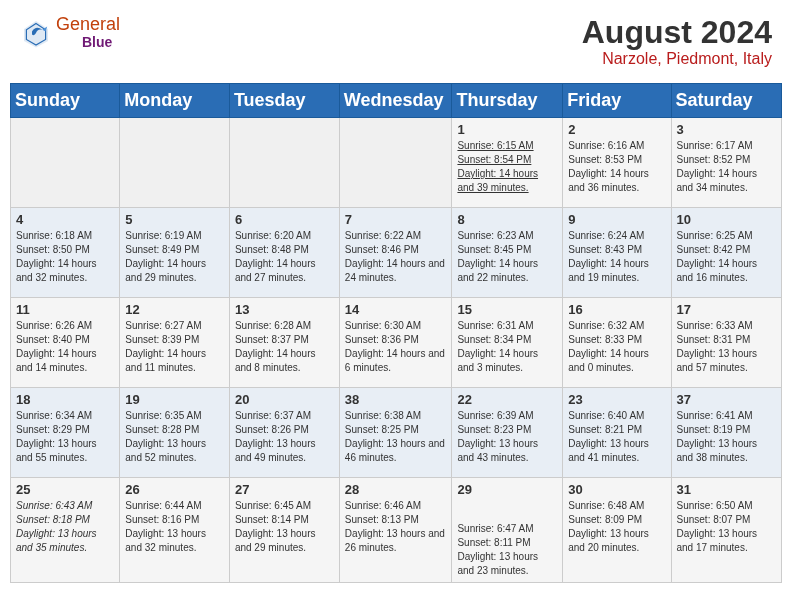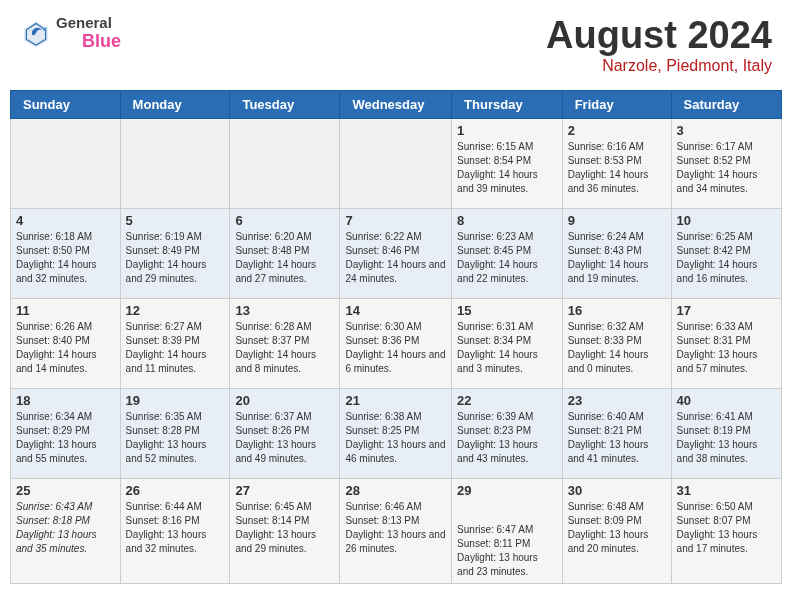--- a/index.html
+++ b/index.html
@@ -21,60 +21,60 @@
       display: flex;
       align-items: center;
       gap: 4px;
     }
     .logo-text {
       display: flex;
       flex-direction: column;
       line-height: 1.1;
     }
     .logo-general {
-      font-size: 15px;
+      font-size: 18px;
+      font-weight: normal;
+      color: #c2410c;
+    }
+    .logo-blue {
+      font-size: 14px;
       font-weight: bold;
-      color: #404040;
-    }
-    .logo-blue {
-      font-size: 18px;
-      font-weight: bold;
-      color: #ec4899;
+      color: #701a75;
       padding-left: 26px;
     }
     .logo-icon {
       width: 32px;
       height: 32px;
     }
     .title-block {
       text-align: right;
     }
     .month-year {
-      font-size: 38px;
+      font-size: 32px;
       font-weight: bold;
       color: #333;
       line-height: 1.1;
     }
     .location {
       font-size: 16px;
       color: #b91c1c;
     }
     table {
       width: 100%;
       border-collapse: collapse;
       font-size: 11px;
     }
     thead tr {
       background: #2a6db5;
       color: #fff;
     }
     thead th {
-      padding: 6px 12px;
+      padding: 6px 4px;
       text-align: left;
-      font-size: 13px;
+      font-size: 18px;
       font-weight: bold;
       border: 1px solid #1a5a9a;
     }
     tbody tr {
       vertical-align: top;
     }
     tbody td {
       border: 1px solid #ccc;
       padding: 4px 5px;
       min-height: 80px;
@@ -137,21 +137,21 @@
       </tr>
   </thead>
   <tbody id="calendar-body">
   <tr>
         <td class="empty-cell"></td>
         <td class="empty-cell"></td>
         <td class="empty-cell"></td>
         <td class="empty-cell"></td>
         <td>
           <div class="day-number">1</div>
-          <div class="day-info" style="white-space: pre-line;">Sunrise: 6:15 AM
+          <div class="day-info" style="white-space: pre-line; text-decoration: underline;">Sunrise: 6:15 AM
 Sunset: 8:54 PM
 Daylight: 14 hours and 39 minutes.</div>
         </td>
         <td>
           <div class="day-number">2</div>
           <div class="day-info" style="white-space: pre-line;">Sunrise: 6:16 AM
 Sunset: 8:53 PM
 Daylight: 14 hours and 36 minutes.</div>
         </td>
         <td>
@@ -262,39 +262,39 @@
 Sunset: 8:28 PM
 Daylight: 13 hours and 52 minutes.</div>
         </td>
         <td>
           <div class="day-number">20</div>
           <div class="day-info" style="white-space: pre-line;">Sunrise: 6:37 AM
 Sunset: 8:26 PM
 Daylight: 13 hours and 49 minutes.</div>
         </td>
         <td>
-          <div class="day-number">21</div>
+          <div class="day-number">38</div>
           <div class="day-info" style="white-space: pre-line;">Sunrise: 6:38 AM
 Sunset: 8:25 PM
 Daylight: 13 hours and 46 minutes.</div>
         </td>
         <td>
           <div class="day-number">22</div>
           <div class="day-info" style="white-space: pre-line;">Sunrise: 6:39 AM
 Sunset: 8:23 PM
 Daylight: 13 hours and 43 minutes.</div>
         </td>
         <td>
           <div class="day-number">23</div>
           <div class="day-info" style="white-space: pre-line;">Sunrise: 6:40 AM
 Sunset: 8:21 PM
 Daylight: 13 hours and 41 minutes.</div>
         </td>
         <td>
-          <div class="day-number">40</div>
+          <div class="day-number">37</div>
           <div class="day-info" style="white-space: pre-line;">Sunrise: 6:41 AM
 Sunset: 8:19 PM
 Daylight: 13 hours and 38 minutes.</div>
         </td>
       </tr>
       <tr>
         <td>
           <div class="day-number">25</div>
           <div class="day-info" style="white-space: pre-line; font-style: italic;">Sunrise: 6:43 AM
 Sunset: 8:18 PM

